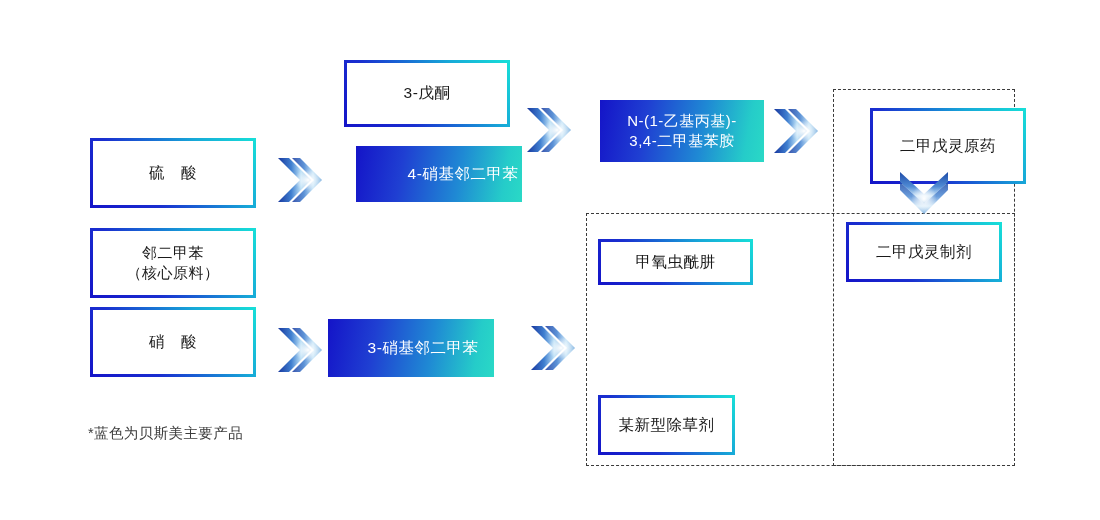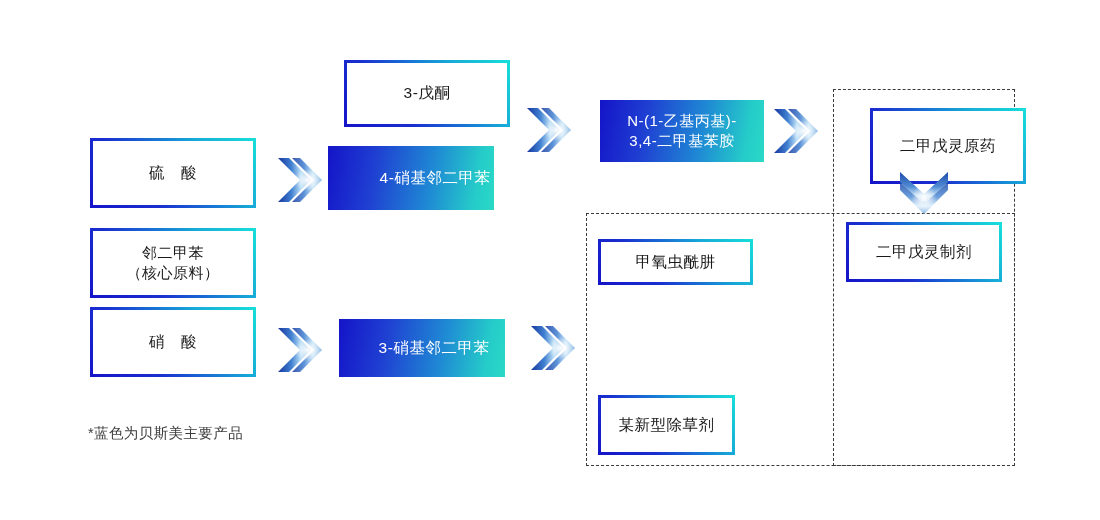--- a/index.html
+++ b/index.html
@@ -102,23 +102,23 @@
   <div class="chev" style="left:276px;top:324px;">
     <svg width="56" height="52" viewBox="0 0 56 52" aria-hidden="true">
       <path d="M2,4 L24,26 L2,48 L13,48 L35,26 L13,4 Z" fill="url(#gR1)"></path>
       <path d="M16,4 L38,26 L16,48 L24,48 L46,26 L24,4 Z" fill="url(#gR1)" opacity="0.85"></path>
       <ellipse cx="28" cy="26" rx="17" ry="13" fill="url(#glowR1)"></ellipse>
     </svg>
   </div>
 
   <div class="node outline" style="left:344px;top:60px;width:166px;height:67px;">3-戊酮</div>
 
-  <div class="node filled" style="left:328px;top:146px;width:166px;height:64px;padding-left:48px;">4-硝基邻二甲苯</div>
+  <div class="node filled" style="left:356px;top:146px;width:166px;height:56px;padding-left:48px;">4-硝基邻二甲苯</div>
 
-  <div class="node filled" style="left:339px;top:319px;width:166px;height:58px;padding-left:24px;">3-硝基邻二甲苯</div>
+  <div class="node filled" style="left:328px;top:319px;width:166px;height:58px;padding-left:24px;">3-硝基邻二甲苯</div>
 
   <div class="chev" style="left:525px;top:104px;">
     <svg width="56" height="52" viewBox="0 0 56 52" aria-hidden="true">
       <path d="M2,4 L24,26 L2,48 L13,48 L35,26 L13,4 Z" fill="url(#gR1)"></path>
       <path d="M16,4 L38,26 L16,48 L24,48 L46,26 L24,4 Z" fill="url(#gR1)" opacity="0.85"></path>
       <ellipse cx="28" cy="26" rx="17" ry="13" fill="url(#glowR1)"></ellipse>
     </svg>
   </div>
 
   <div class="chev" style="left:529px;top:322px;">

